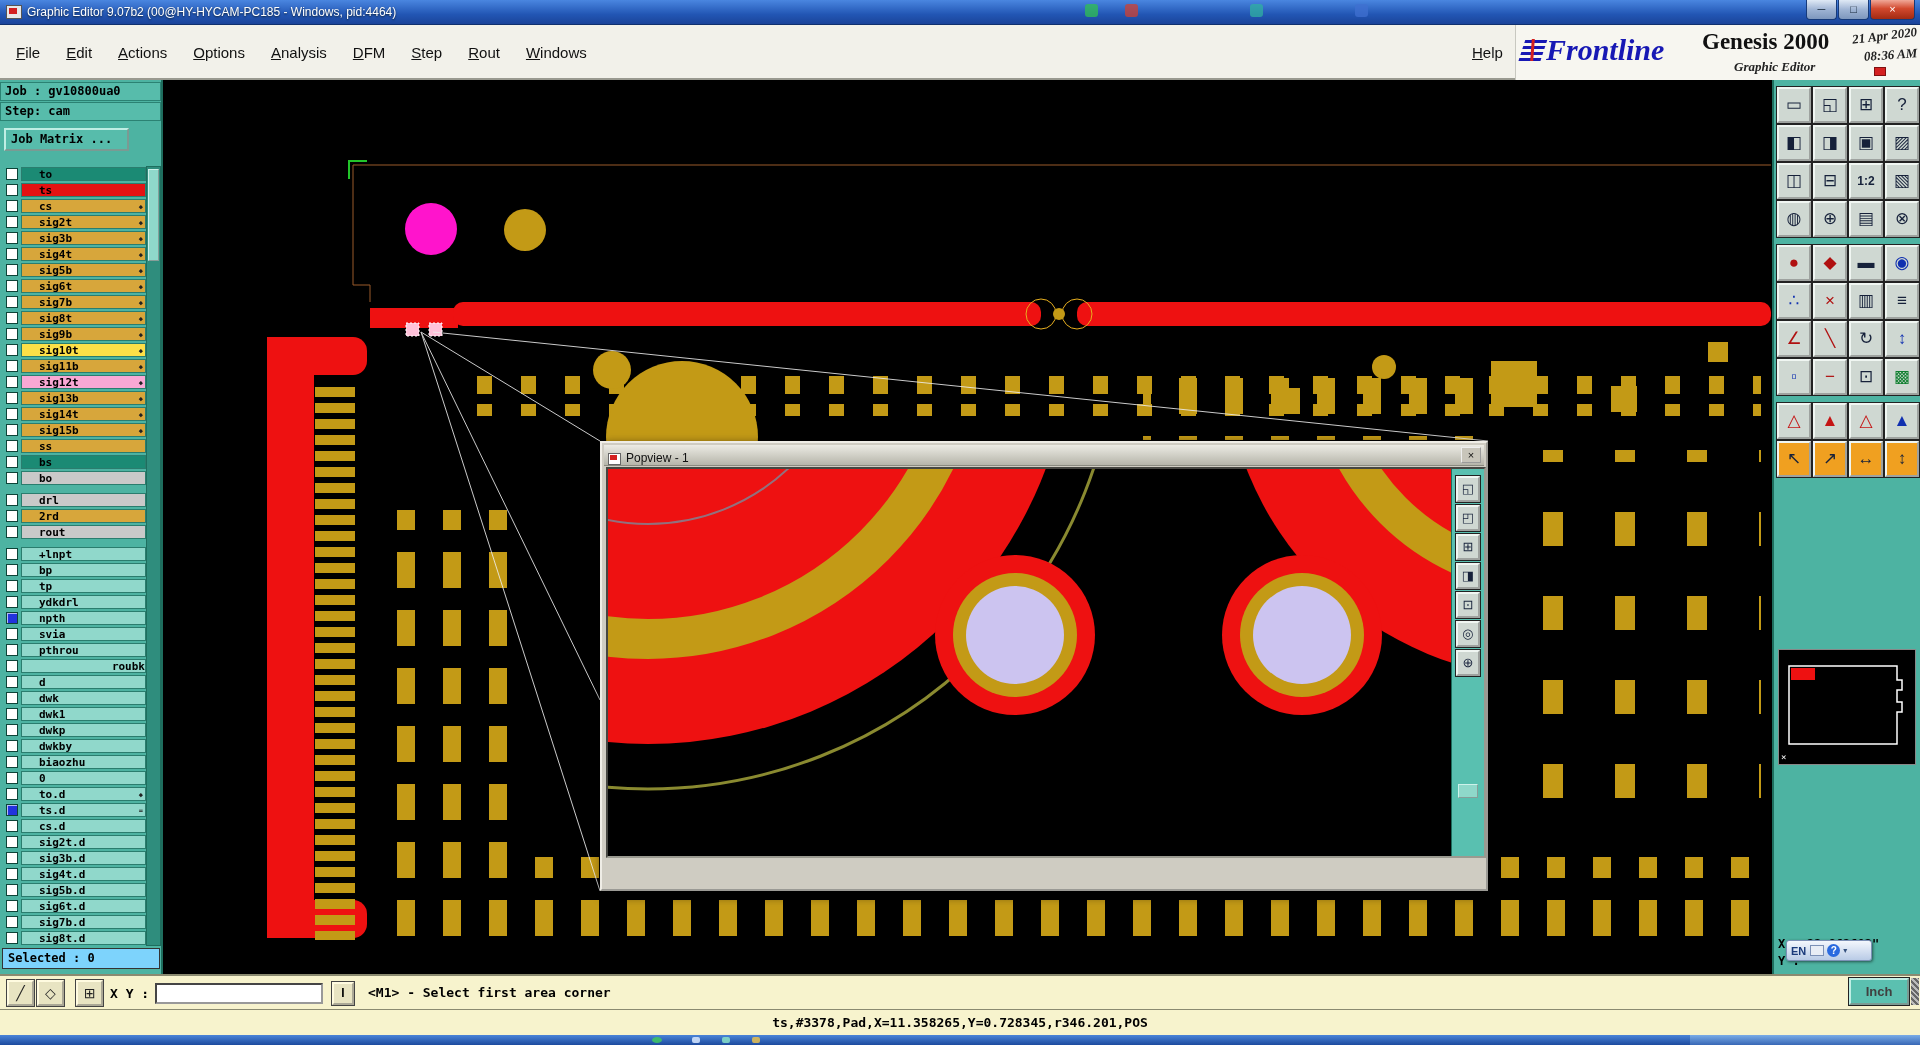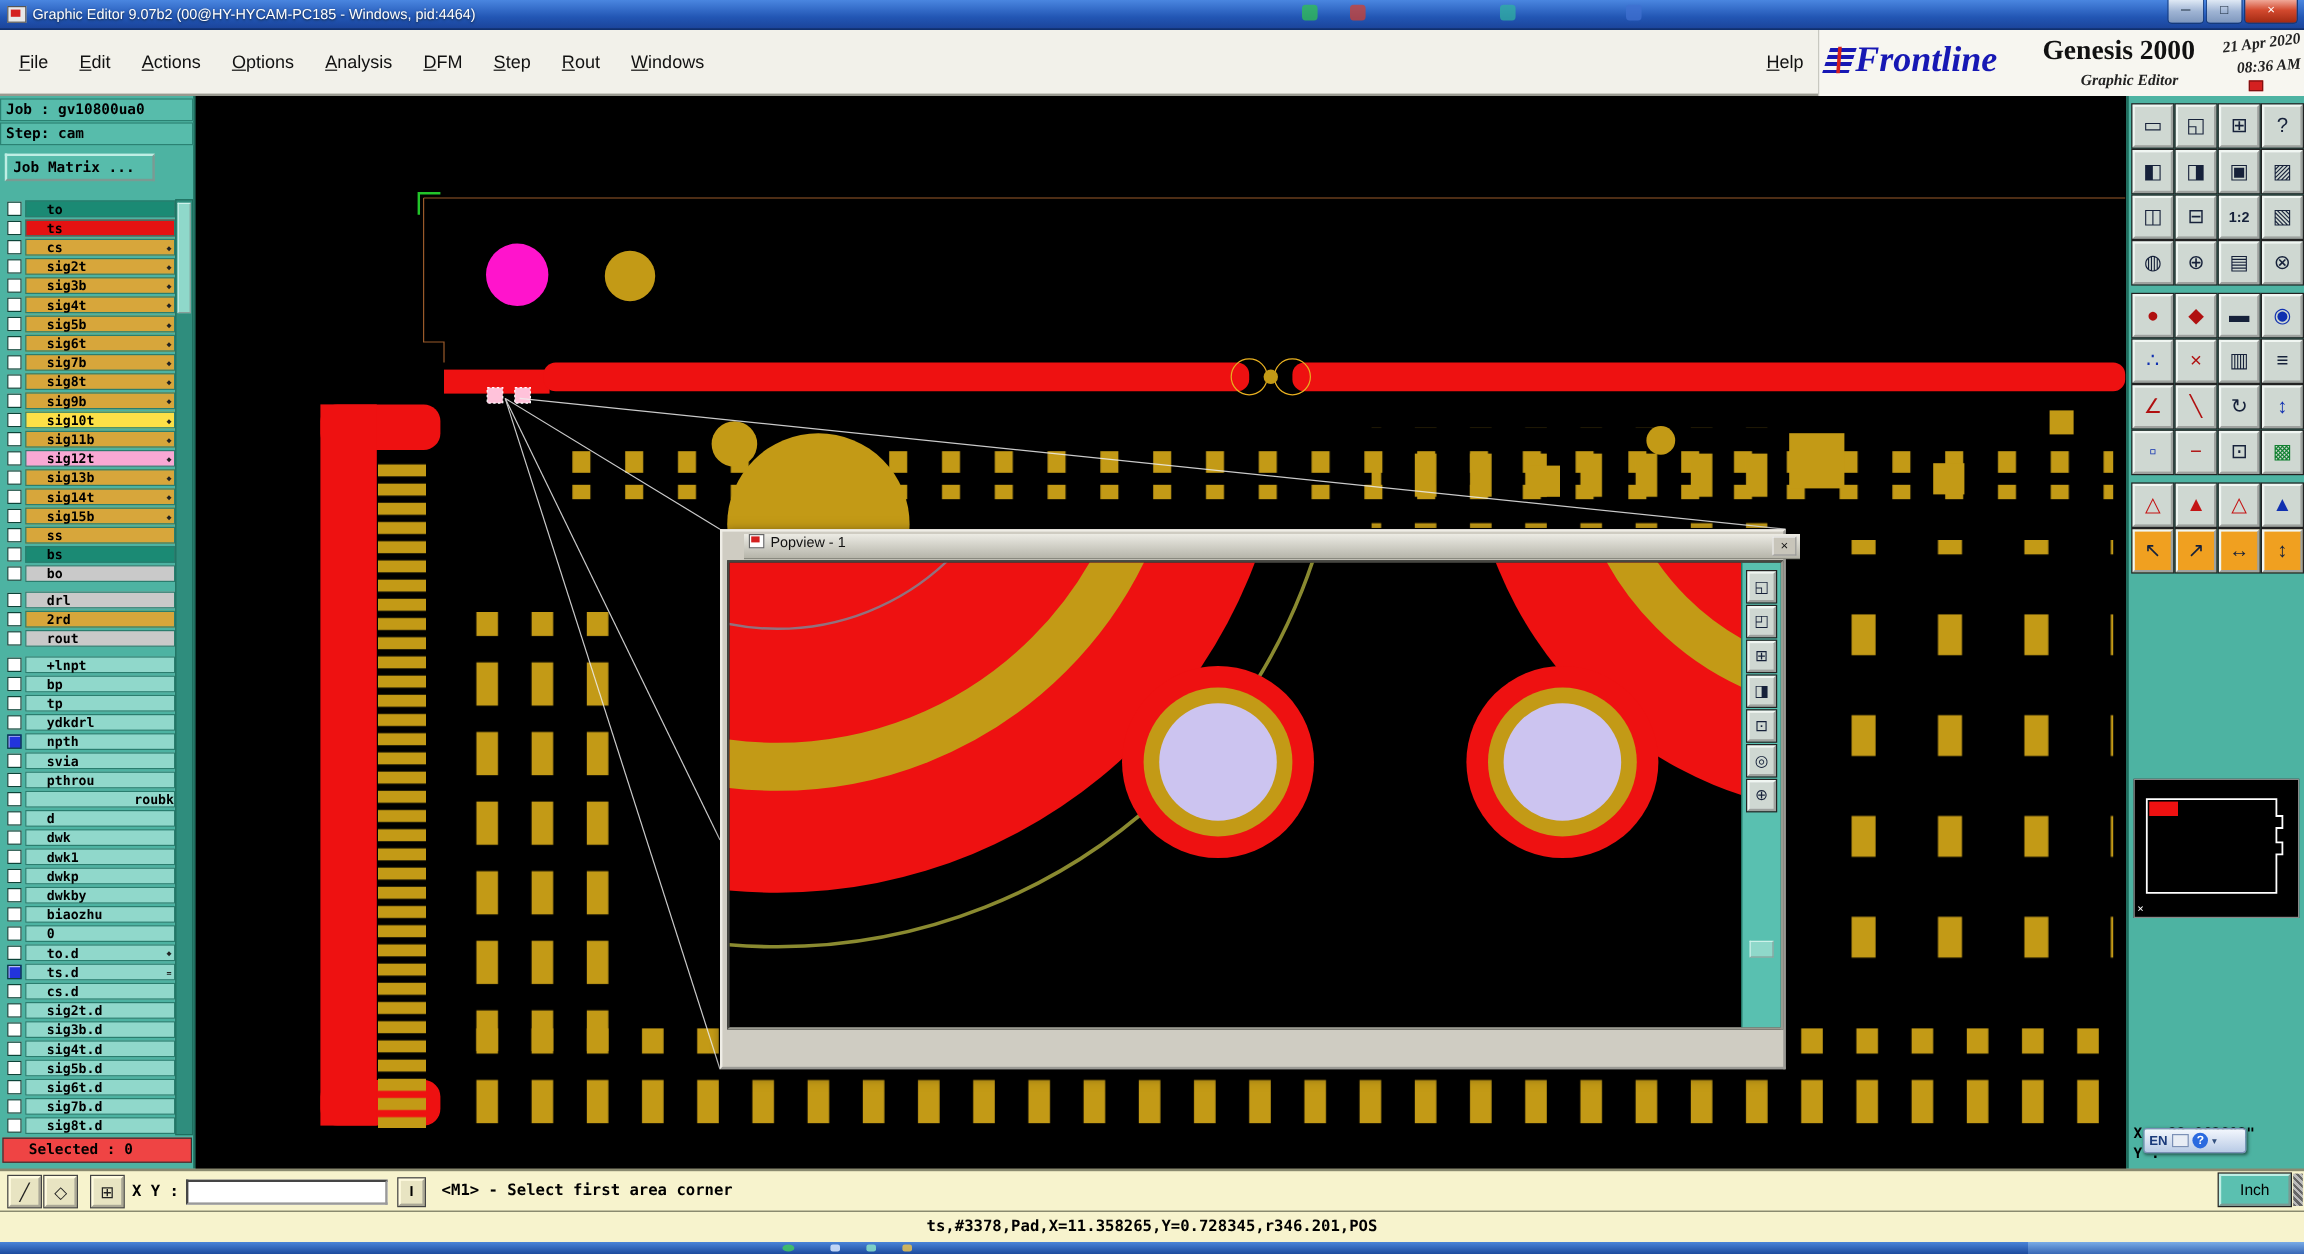--- a/index.html
+++ b/index.html
@@ -59,22 +59,22 @@
   .layer-check { width:12px; height:12px; margin:0 3px 0 6px; border:1px solid #0c4438;
     box-shadow:inset 1px 1px 0 #ffffffaa; flex:0 0 12px; }
   .layer-label { position:relative; flex:1; height:14px; line-height:14px; font-size:11px; font-weight:bold;
     color:#000; padding-left:17px; border:1px solid #2a7d6e; }
   .layer-mark { position:absolute; right:2px; top:2px; font-size:7px; color:#222; line-height:10px; }
   .layer-gap { height:6px; }
   #layer-scrollbar { position:absolute; left:146px; top:86px; width:15px; height:780px;
     background:#2f8d7d; border:1px solid #1e6e5e; }
   #layer-scroll-thumb { position:absolute; left:1px; top:2px; width:11px; height:92px;
     background:#8fd8ca; border:1px outset #cdf2ea; }
-  #selected-box { position:absolute; left:2px; top:868px; width:158px; height:21px; background:#ef4444;
-    border:1px solid #333; color:#000; font-size:12px; font-weight:bold; line-height:19px; padding-left:21px; }
+  #selected-box { position:absolute; left:2px; top:868px; width:158px; height:21px; background:#7dd3fc;
+    border:1px solid #333; color:#000; font-size:12px; font-weight:bold; line-height:19px; padding-left:5px; }
 
   
   #canvas-wrap { position:absolute; left:163px; top:80px; width:1609px; height:894px; background:#000; }
 
   
   #right-panel { position:absolute; left:1772px; top:80px; width:148px; height:894px; background:#4db3a2;
     border-left:2px solid #1e6e5e; }
   #tool-grid { position:absolute; left:2px; top:6px; width:146px; display:flex; flex-wrap:wrap; }
   .tool-btn { width:34px; height:36px; margin:1px; background:#cfd8d2; border:2px outset #f0f6f2;
     outline:1px solid #222; color:#16213a; font-size:17px; text-align:center; line-height:32px; }
@@ -90,22 +90,22 @@
     display:flex; align-items:center; box-shadow:1px 1px 3px #0008; }
   #lang-bar .lang-label { font-size:11px; font-weight:bold; color:#1a3a7a; margin:0 4px; }
   #lang-bar .kbd-icon { width:14px; height:11px; background:#e8edf5; border:1px solid #7b90b6; margin-right:3px; }
   #lang-bar .help-icon { width:13px; height:13px; border-radius:50%; background:#2a6adf; color:#fff;
     font-size:10px; font-weight:bold; text-align:center; line-height:13px; margin-right:3px; }
   #lang-bar .lang-caret { font-size:8px; color:#33507e; }
 
   
   #popview { position:absolute; left:600px; top:441px; width:888px; height:450px; z-index:30;
     background:#cfccc2; border:2px outset #efede6; box-shadow:3px 4px 10px #000c; }
-  #popview-titlebar { position:absolute; left:18px; top:2px; width:880px; height:21px;
-    background:linear-gradient(#ecebe4,#b6b5aa); border-bottom:1px solid #8a8a80; display:flex; align-items:flex-start; }
+  #popview-titlebar { position:absolute; left:2px; top:2px; width:880px; height:21px;
+    background:linear-gradient(#ecebe4,#b6b5aa); border-bottom:1px solid #8a8a80; display:flex; align-items:flex-end; }
   #popview-titlebar .pv-icon { width:13px; height:12px; margin:0 5px 0 4px; background:#fff; border:1px solid #666; position:relative; }
   #popview-titlebar .pv-icon::after { content:""; position:absolute; left:1px; top:1px; width:7px; height:5px; background:#d42020; }
   #popview-title { font-size:12px; color:#111; }
   #popview-close { position:absolute; right:3px; top:2px; width:20px; height:16px; background:#c8c5ba;
     border:1px outset #eee; text-align:center; line-height:14px; font-size:11px; color:#111; }
   #popview-content { position:absolute; left:4px; top:24px; width:880px; height:391px;
     background:#000; border:2px inset #9a9a90; display:flex; }
   #popview-art { flex:0 0 843px; }
   #popview-side { flex:1; background:#59c0b0; border-left:1px solid #1e6e5e; padding-top:4px; }
   .pv-tool { width:24px; height:26px; margin:3px auto; background:#cfd8d2; border:2px outset #f0f6f2;
@@ -124,21 +124,21 @@
   #xy-label { position:absolute; left:110px; top:10px; font-family:"DejaVu Sans Mono",monospace;
     font-size:13px; font-weight:bold; color:#000; }
   #xy-input { position:absolute; left:155px; top:7px; width:168px; height:21px; background:#fff;
     border:2px inset #999; font-family:"DejaVu Sans Mono",monospace; font-size:12px; padding-left:3px; }
   #prompt-sep { position:absolute; left:332px; top:6px; width:22px; height:23px; background:#e8e4c2;
     border:2px outset #fffbe0; outline:1px solid #444; text-align:center; line-height:19px; font-size:12px; font-weight:bold; }
   #prompt-text { position:absolute; left:368px; top:9px; font-family:"DejaVu Sans Mono",monospace;
     font-size:13px; font-weight:bold; color:#000; }
   #inch-btn { position:absolute; left:1849px; top:978px; width:60px; height:27px; z-index:40;
     background:#5bc0b0; border:2px outset #bfeee4; outline:1px solid #222; text-align:center;
-    font-size:13px; font-weight:normal; color:#000000; line-height:23px; }
+    font-size:13px; font-weight:bold; color:#404040; line-height:23px; }
   #resize-grip { position:absolute; left:1911px; top:978px; width:8px; height:27px; z-index:40;
     background:repeating-linear-gradient(45deg,#666 0 2px,#bbb 2px 4px); }
   #readout-row { position:absolute; left:0; top:1009px; width:1920px; height:26px; background:#f7f3cd;
     border-top:1px solid #8a8a70; text-align:center; }
   #readout-text { font-family:"DejaVu Sans Mono",monospace; font-size:13px; font-weight:bold; color:#000; line-height:25px; }
 
   
   #taskbar { position:absolute; left:0; top:1035px; width:1920px; height:10px;
     background:linear-gradient(#4a84d8,#1c4a9e); }
   #taskbar .tb-bit { position:absolute; top:2px; height:6px; border-radius:2px; opacity:.85; }

